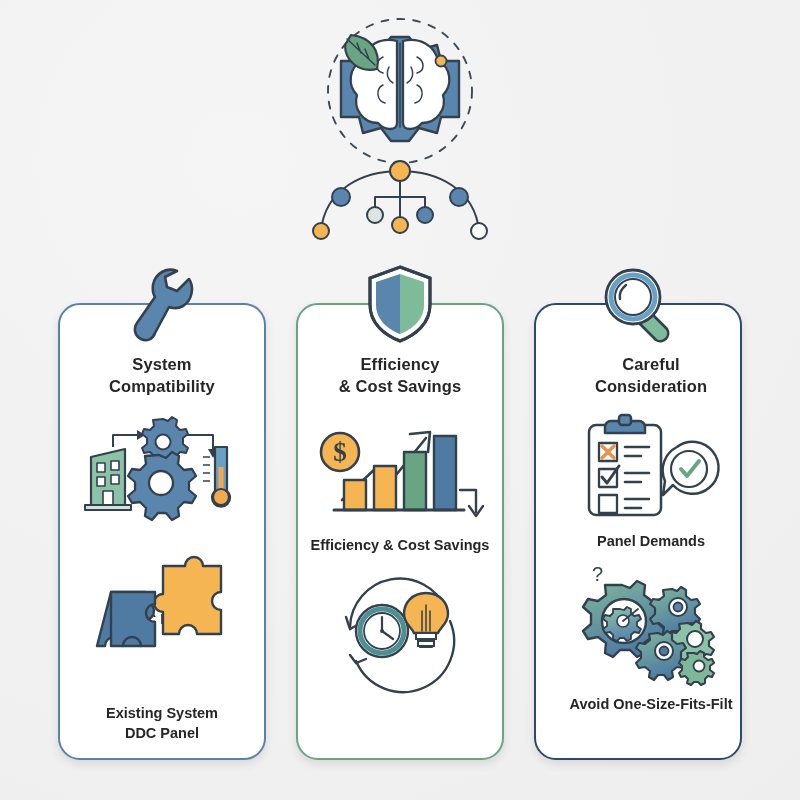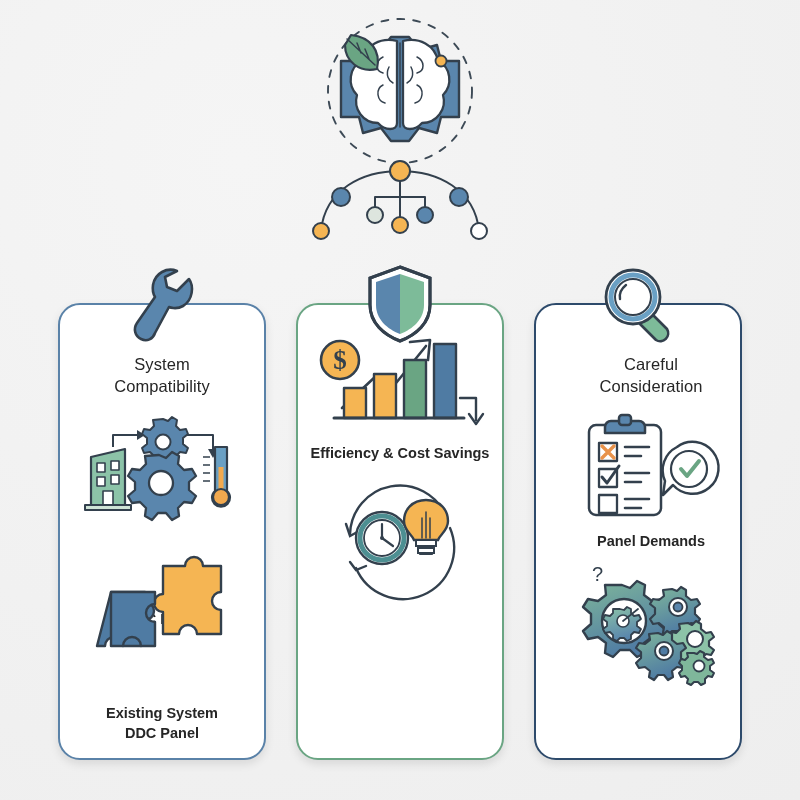--- a/index.html
+++ b/index.html
@@ -70,21 +70,21 @@
     height: 86px;
     display: flex;
     align-items: center;
     justify-content: center;
     pointer-events: none;
   }
 
   .card-title {
     margin-top: 48px;
     font-size: 16.5px;
-    font-weight: normal;
+    font-weight: bold;
     color: #262626;
     text-align: center;
     line-height: 1.34;
     letter-spacing: 0.1px;
     white-space: pre-line;
   }
 
   .art {
     display: flex;
     align-items: center;
@@ -224,20 +224,22 @@
     <div class="card c2">
       <div class="badge">
         <svg width="86" height="86" viewBox="0 0 86 86">
           <path d="M43 6 L73 17 V44 C73 62 59 74 43 80 C27 74 13 62 13 44 V17 Z" fill="#ffffff" stroke="#33404d" stroke-width="3"></path>
           <path d="M43 13 L67 21 V44 C67 58 56 68 43 73 Z" fill="#7dbb99"></path>
           <path d="M43 13 L19 21 V44 C19 58 30 68 43 73 Z" fill="#5a86ad"></path>
           <path d="M43 6 L73 17 V44 C73 62 59 74 43 80 C27 74 13 62 13 44 V17 Z" fill="none" stroke="#33404d" stroke-width="3"></path>
         </svg>
       </div>
 
+      <div class="card-title">Efficiency
+&amp; Cost Savings</div>
 
       <div class="art art-a">
         <svg width="165" height="108" viewBox="0 0 165 108">
           <g stroke="#33404d" stroke-linejoin="round">
 
             <path d="M24 88 L58 56 L74 68 L108 26" fill="none" stroke-width="2.6" stroke-linecap="round"></path>
             <path d="M92 22 L112 20 L110 40" fill="none" stroke-width="2.6" stroke-linecap="round"></path>
 
             <rect x="26" y="68" width="22" height="30" fill="#f5b553" stroke-width="2.4"></rect>
             <rect x="56" y="54" width="22" height="44" fill="#f5b553" stroke-width="2.4"></rect>
@@ -356,16 +358,17 @@
             <path fill="url(#gg)" stroke-width="2.2" d="M82 70 l5 2 4-4 5 3 0 6 5 4 6-1 3 5 -5 4 0 6 5 5 -3 5 -6-1 -5 4 1 6 -5 3 -4-5 -6 0 -4 5 -5-3 1-6 -5-4 -6 1 -3-5 5-5 0-6 -5-4 3-5 6 1 5-4 -1-6 Z"></path>
             <circle cx="88" cy="88" r="9" fill="#ffffff" stroke-width="2"></circle>
             <circle cx="88" cy="88" r="4.5" fill="#4f7ba3" stroke-width="1.8"></circle>
 
             <path fill="#7fb79b" stroke-width="2" d="M118 90 l3 1 3-3 4 2 0 4 4 3 4-1 2 4 -4 3 0 4 4 3 -2 4 -4-1 -3 3 0 4 -4 2 -3-3 -4 0 -3 3 -4-2 1-4 -3-3 -4 1 -2-4 3-3 0-4 -3-3 2-4 4 1 3-3 -1-4 Z"></path>
             <circle cx="123" cy="103" r="5.5" fill="#ffffff" stroke-width="1.8"></circle>
           </g>
         </svg>
       </div>
 
+      <div class="sub-label lbl-bot-2">Avoid One-Size-Fits-Filt</div>
     </div>
 
   </div>
 </div>
 
 </body></html>

